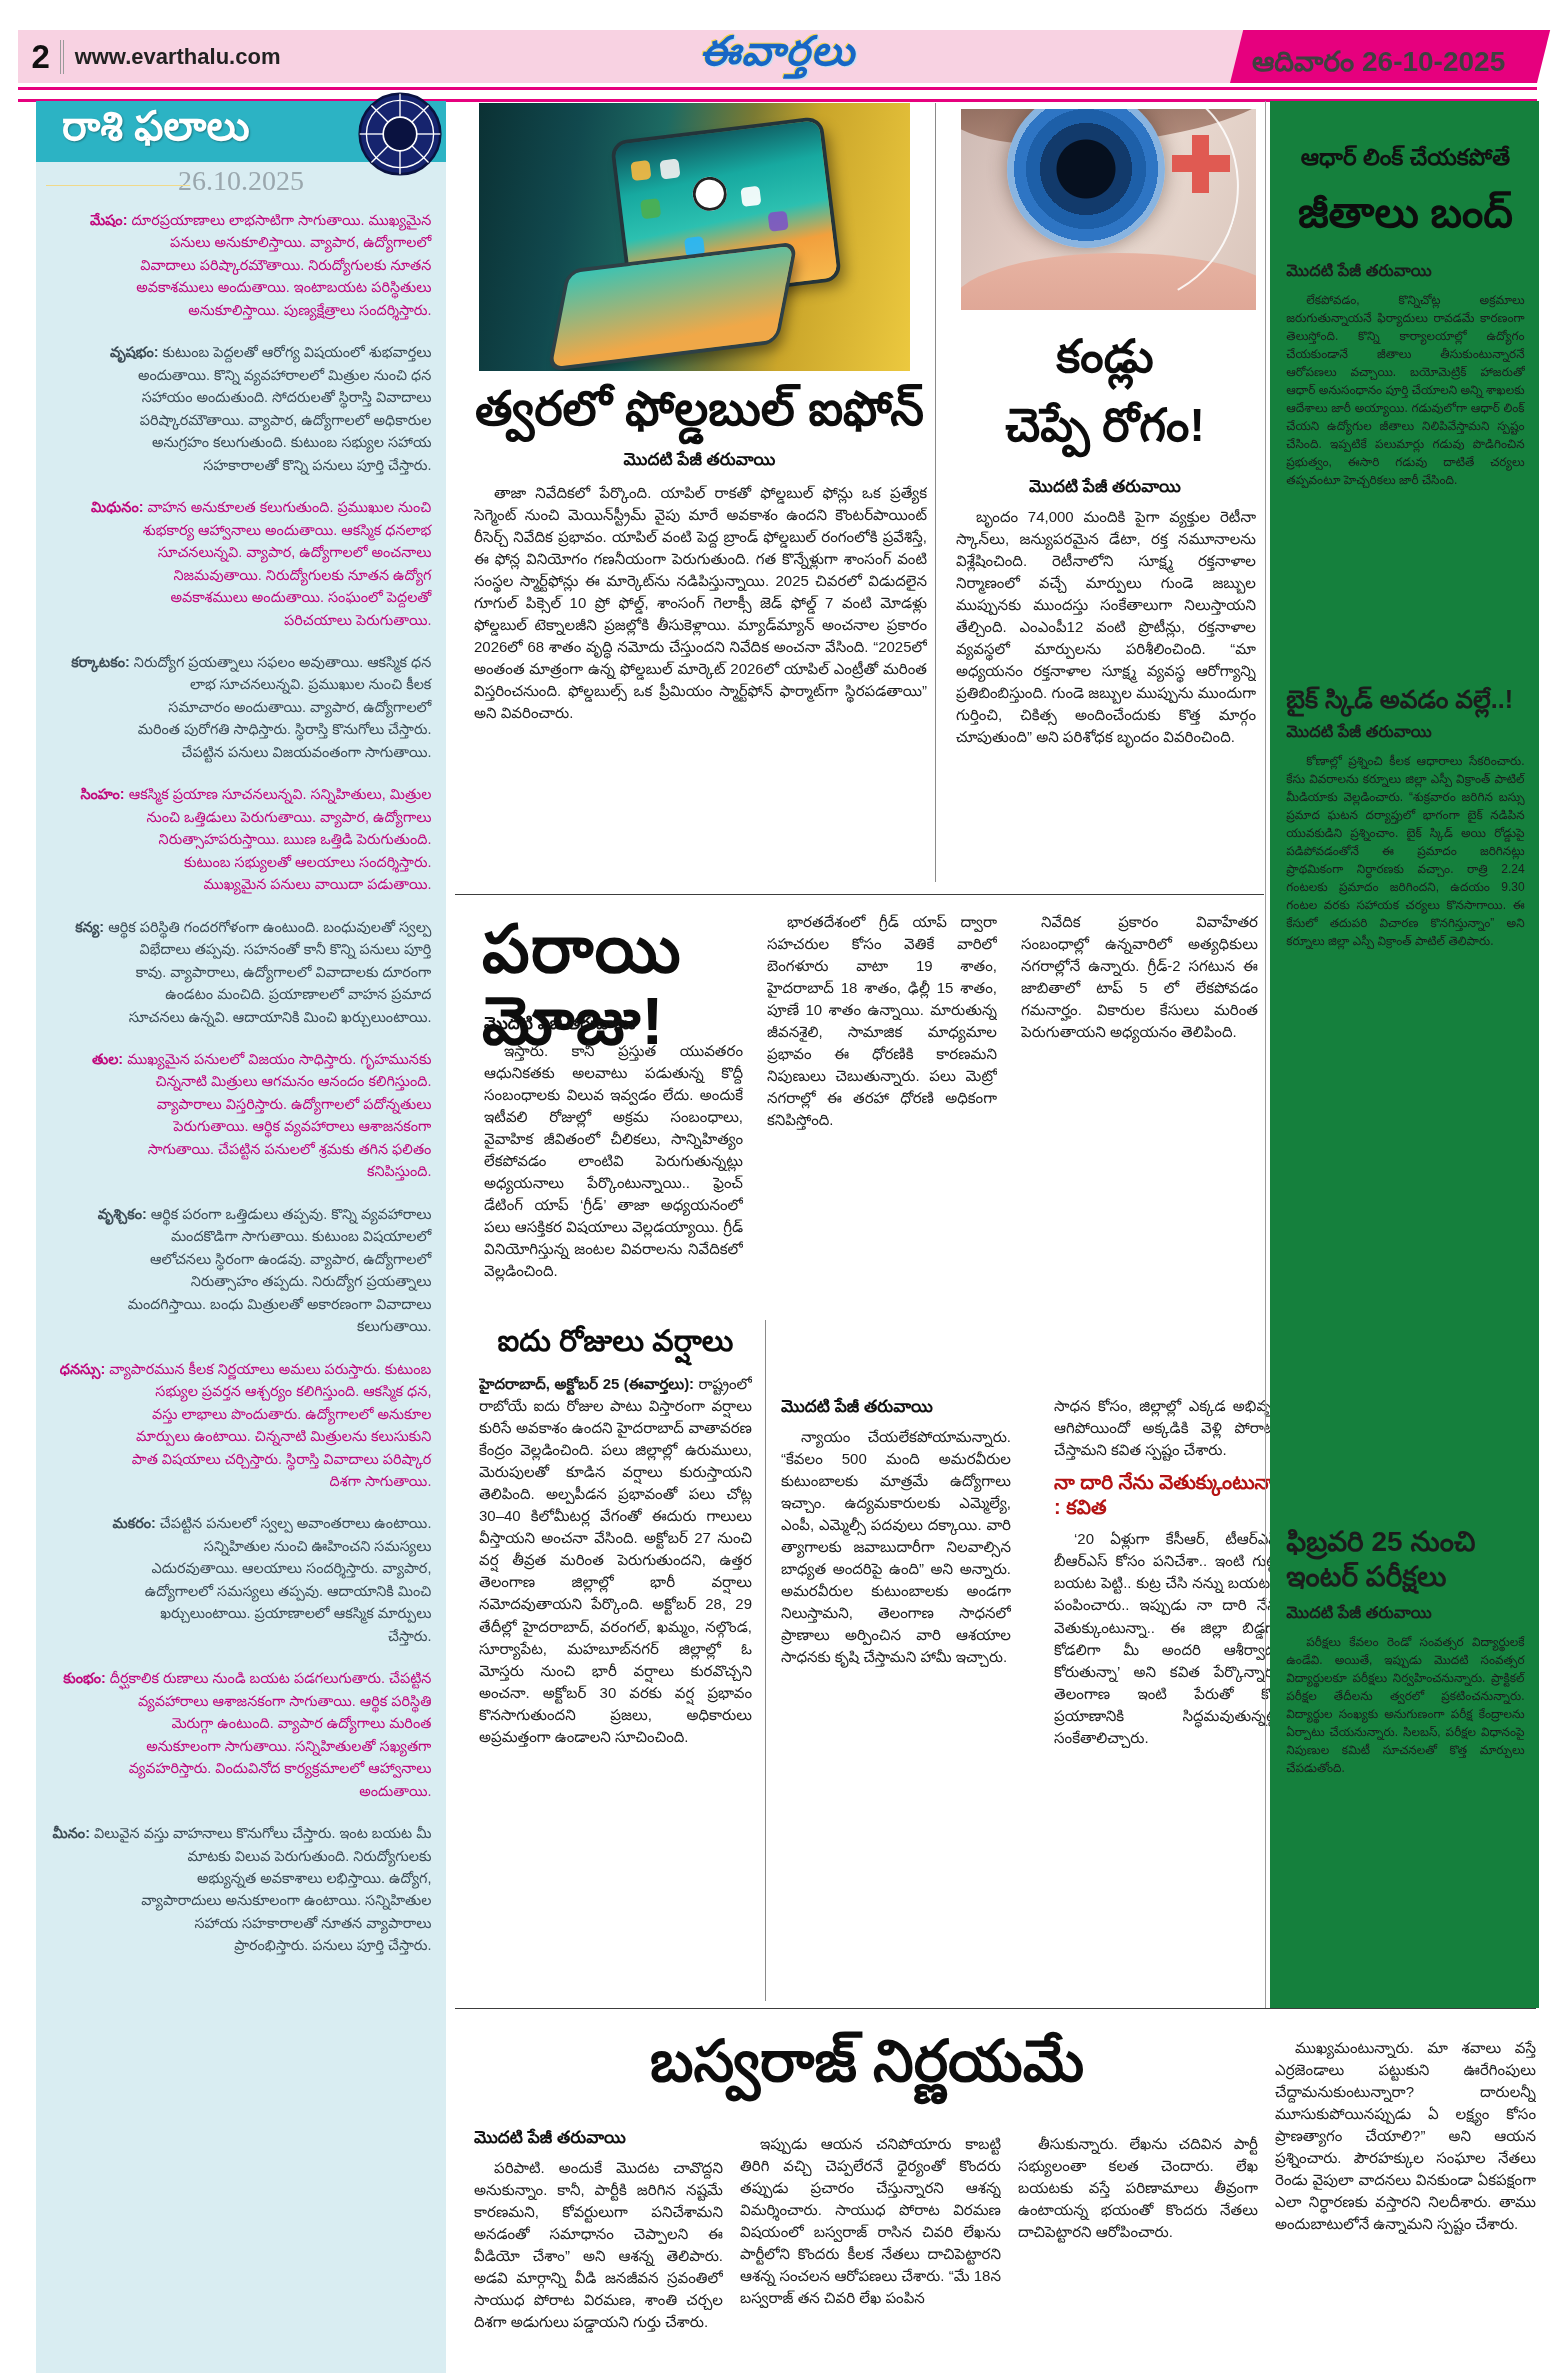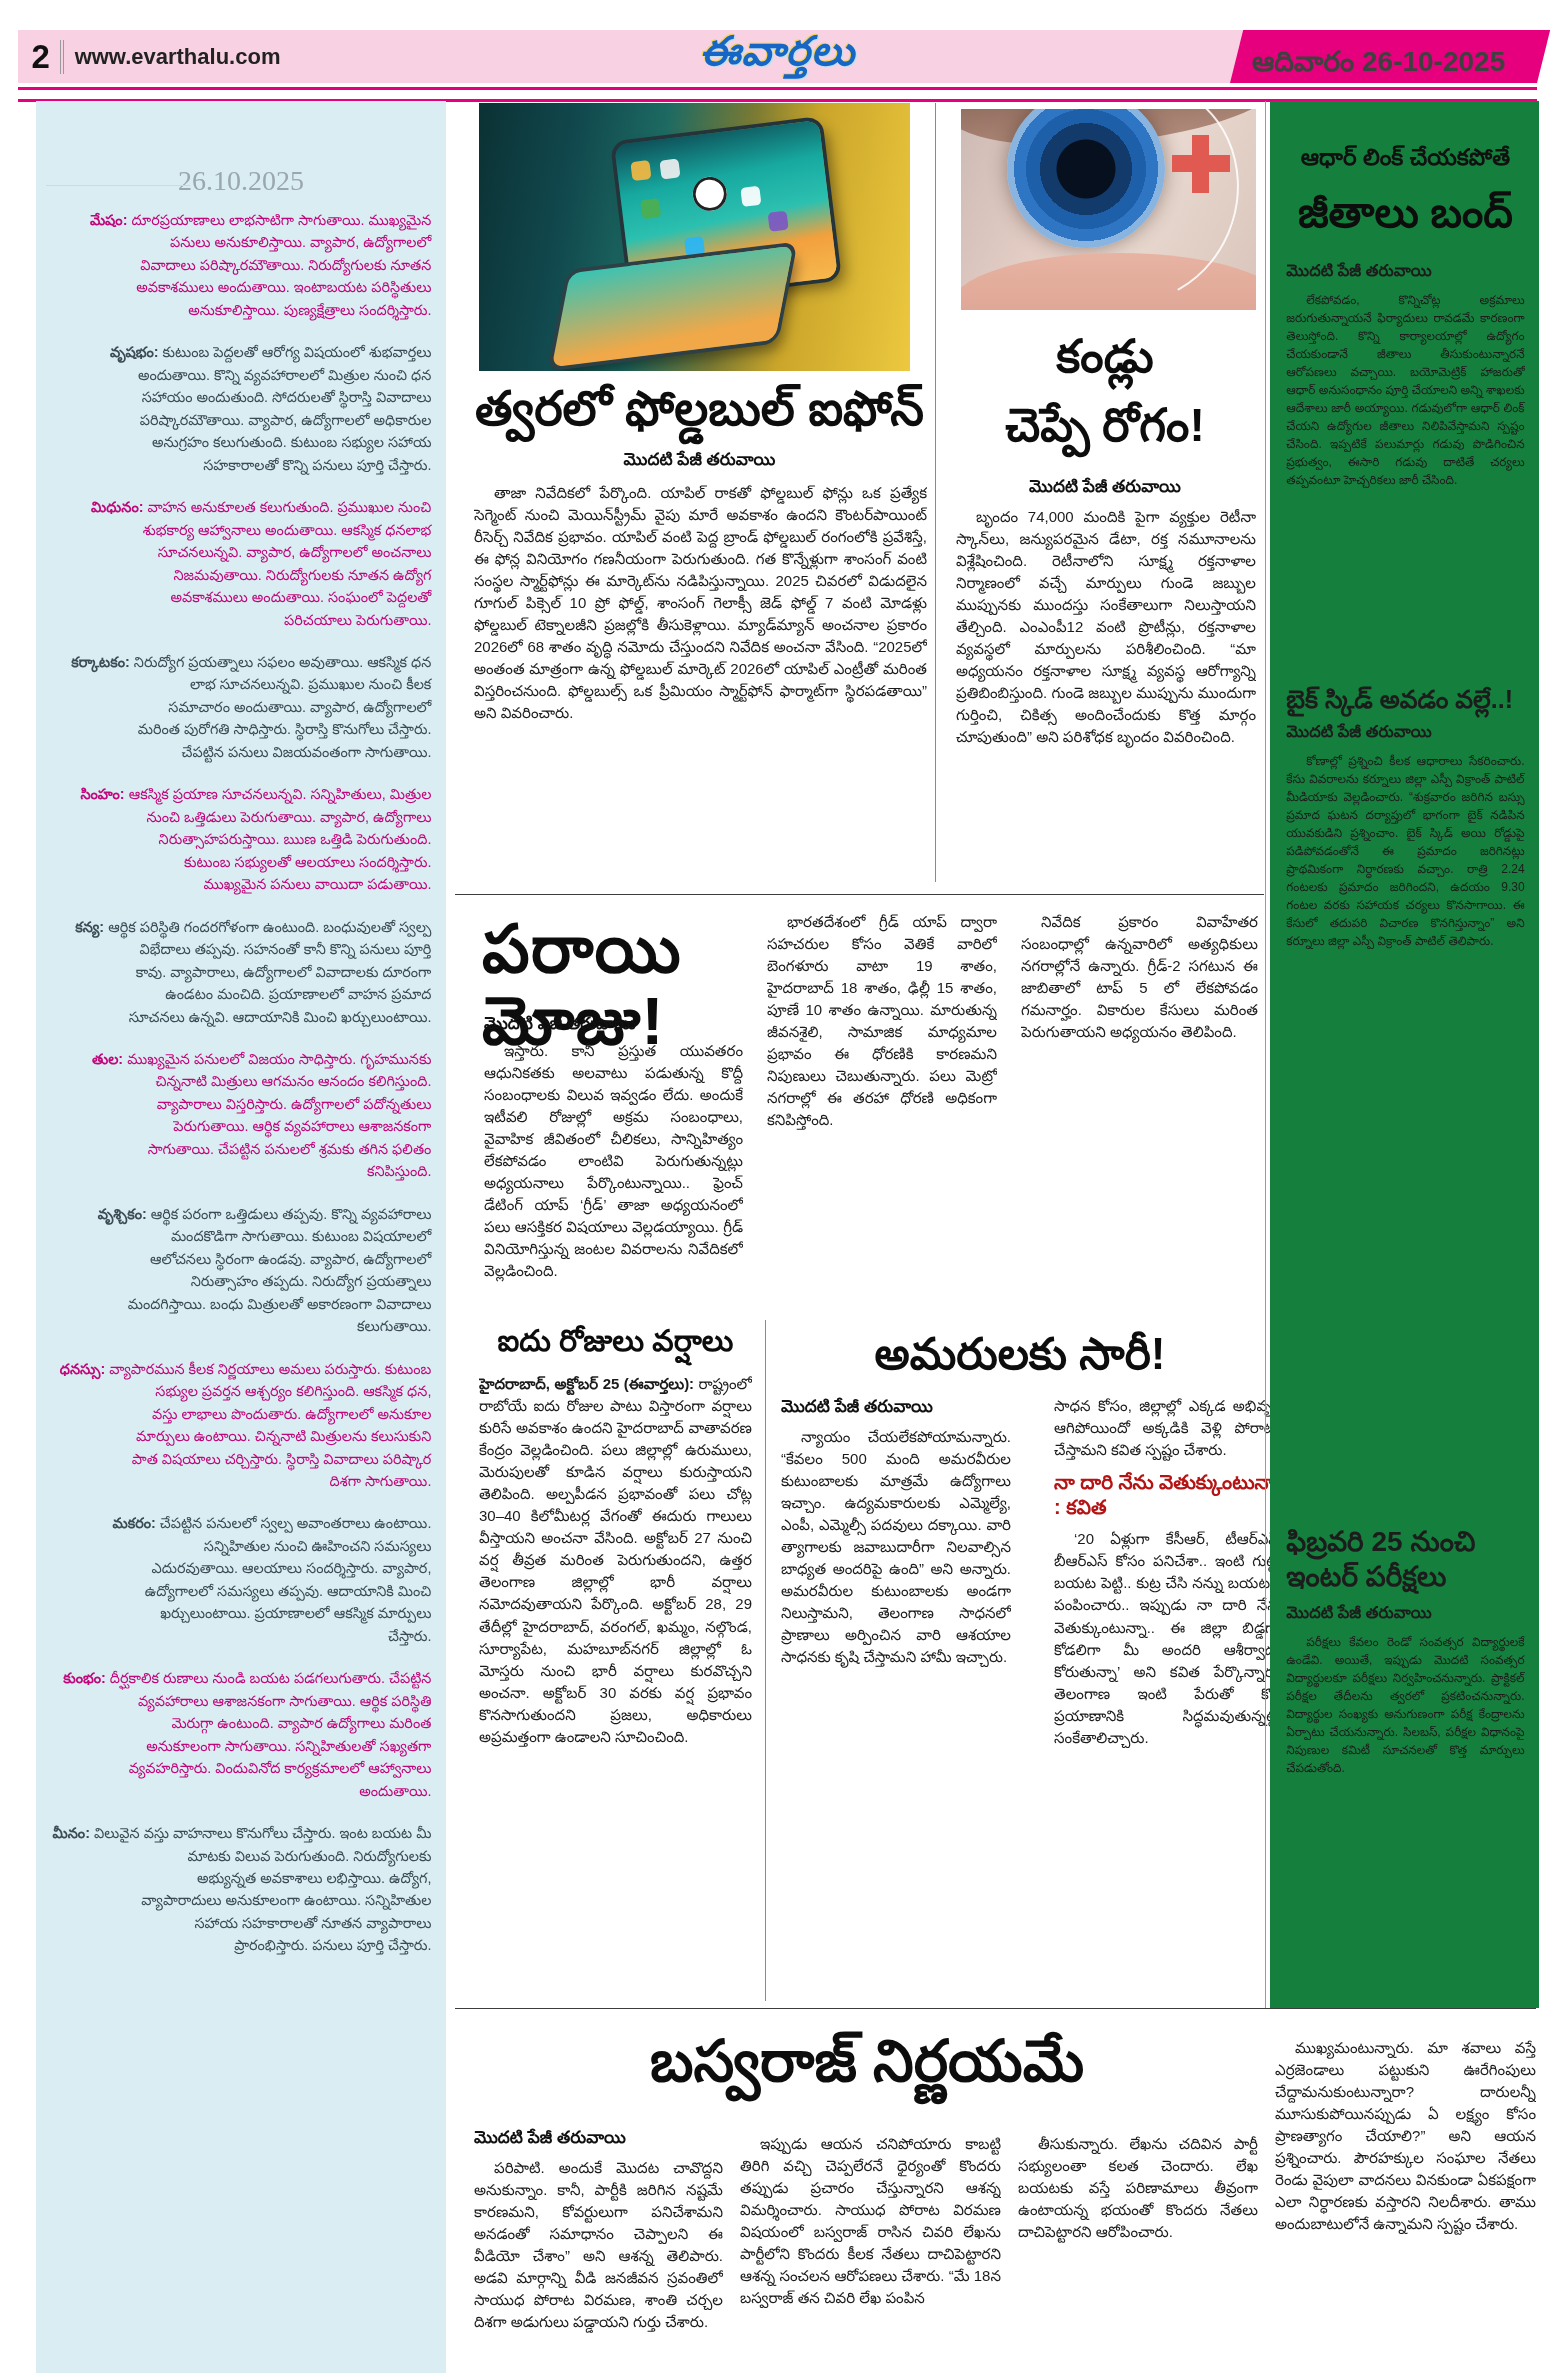--- a/index.html
+++ b/index.html
@@ -92,20 +92,38 @@
       <span class="hdr-div"></span>
       <span class="hdr-url">www.evarthalu.com</span>
     </div>
     <div class="logo">ఈవార్తలు</div>
     <div class="datebox"></div>
     <div class="datebox-label">ఆదివారం 26-10-2025</div>
   </div>
   <div class="dbl-rule"></div>
 
   <div class="rail">
+    <div class="rail-head">
+      <div class="rail-title">రాశి ఫలాలు</div>
+      <svg class="wheel" viewBox="0 0 100 100">
+        <circle cx="50" cy="50" r="48" fill="#16246e" stroke="#0a1240" stroke-width="3"></circle>
+        <circle cx="50" cy="50" r="20" fill="#0a1240" stroke="#ffffff" stroke-width="2"></circle>
+        <g stroke="#ffffff" stroke-width="1.6">
+          <line x1="50" y1="2" x2="50" y2="30"></line>
+            <line x1="50" y1="70" x2="50" y2="98"></line>
+          <line x1="2" y1="50" x2="30" y2="50"></line>
+            <line x1="70" y1="50" x2="98" y2="50"></line>
+          <line x1="16" y1="16" x2="36" y2="36"></line>
+            <line x1="64" y1="64" x2="84" y2="84"></line>
+          <line x1="16" y1="84" x2="36" y2="64"></line>
+            <line x1="64" y1="36" x2="84" y2="16"></line>
+        </g>
+        <circle cx="50" cy="50" r="40" fill="none" stroke="#ffffff" stroke-width="1.6"></circle>
+      </svg>
+    </div>
     <div class="rail-date">26.10.2025</div>
     <div class="rail-date-line"></div>
     <div class="h-list">
       <p class="h-entry c-mag"><b>మేషం:</b> <span>దూరప్రయాణాలు లాభసాటిగా సాగుతాయి. ముఖ్యమైన పనులు అనుకూలిస్తాయి. వ్యాపార, ఉద్యోగాలలో వివాదాలు పరిష్కారమౌతాయి. నిరుద్యోగులకు నూతన అవకాశములు అందుతాయి. ఇంటాబయట పరిస్థితులు అనుకూలిస్తాయి. పుణ్యక్షేత్రాలు సందర్శిస్తారు.</span></p>
       <p class="h-entry c-drk"><b>వృషభం:</b> <span>కుటుంబ పెద్దలతో ఆరోగ్య విషయంలో శుభవార్తలు అందుతాయి. కొన్ని వ్యవహారాలలో మిత్రుల నుంచి ధన సహాయం అందుతుంది. సోదరులతో స్థిరాస్తి వివాదాలు పరిష్కారమౌతాయి. వ్యాపార, ఉద్యోగాలలో అధికారుల అనుగ్రహం కలుగుతుంది. కుటుంబ సభ్యుల సహాయ సహకారాలతో కొన్ని పనులు పూర్తి చేస్తారు.</span></p>
       <p class="h-entry c-mag"><b>మిధునం:</b> <span>వాహన అనుకూలత కలుగుతుంది. ప్రముఖుల నుంచి శుభకార్య ఆహ్వానాలు అందుతాయి. ఆకస్మిక ధనలాభ సూచనలున్నవి. వ్యాపార, ఉద్యోగాలలో అంచనాలు నిజమవుతాయి. నిరుద్యోగులకు నూతన ఉద్యోగ అవకాశములు అందుతాయి. సంఘంలో పెద్దలతో పరిచయాలు పెరుగుతాయి.</span></p>
       <p class="h-entry c-drk"><b>కర్కాటకం:</b> <span>నిరుద్యోగ ప్రయత్నాలు సఫలం అవుతాయి. ఆకస్మిక ధన లాభ సూచనలున్నవి. ప్రముఖుల నుంచి కీలక సమాచారం అందుతాయి. వ్యాపార, ఉద్యోగాలలో మరింత పురోగతి సాధిస్తారు. స్థిరాస్తి కొనుగోలు చేస్తారు. చేపట్టిన పనులు విజయవంతంగా సాగుతాయి.</span></p>
       <p class="h-entry c-mag"><b>సింహం:</b> <span>ఆకస్మిక ప్రయాణ సూచనలున్నవి. సన్నిహితులు, మిత్రుల నుంచి ఒత్తిడులు పెరుగుతాయి. వ్యాపార, ఉద్యోగాలు నిరుత్సాహపరుస్తాయి. ఋణ ఒత్తిడి పెరుగుతుంది. కుటుంబ సభ్యులతో ఆలయాలు సందర్శిస్తారు. ముఖ్యమైన పనులు వాయిదా పడుతాయి.</span></p>
       <p class="h-entry c-drk"><b>కన్య:</b> <span>ఆర్థిక పరిస్థితి గందరగోళంగా ఉంటుంది. బంధువులతో స్వల్ప విభేదాలు తప్పవు. సహనంతో కానీ కొన్ని పనులు పూర్తి కావు. వ్యాపారాలు, ఉద్యోగాలలో వివాదాలకు దూరంగా ఉండటం మంచిది. ప్రయాణాలలో వాహన ప్రమాద సూచనలు ఉన్నవి. ఆదాయానికి మించి ఖర్చులుంటాయి.</span></p>
       <p class="h-entry c-mag"><b>తుల:</b> <span>ముఖ్యమైన పనులలో విజయం సాధిస్తారు. గృహమునకు చిన్ననాటి మిత్రులు ఆగమనం ఆనందం కలిగిస్తుంది. వ్యాపారాలు విస్తరిస్తారు. ఉద్యోగాలలో పదోన్నతులు పెరుగుతాయి. ఆర్థిక వ్యవహారాలు ఆశాజనకంగా సాగుతాయి. చేపట్టిన పనులలో శ్రమకు తగిన ఫలితం కనిపిస్తుంది.</span></p>
@@ -161,21 +179,20 @@
   <div class="abs body-txt" style="left:767px;top:911px;width:230px;height:398px;overflow:hidden;text-indent:20px;">భారతదేశంలో గ్రీడ్ యాప్ ద్వారా సహచరుల కోసం వెతికే వారిలో బెంగళూరు వాటా 19 శాతం, హైదరాబాద్ 18 శాతం, ఢిల్లీ 15 శాతం, పూణే 10 శాతం ఉన్నాయి. మారుతున్న జీవనశైలి, సామాజిక మాధ్యమాల ప్రభావం ఈ ధోరణికి కారణమని నిపుణులు చెబుతున్నారు. పలు మెట్రో నగరాల్లో ఈ తరహా ధోరణి అధికంగా కనిపిస్తోంది.</div>
   <div class="abs body-txt" style="left:1021px;top:911px;width:237px;height:398px;overflow:hidden;text-indent:20px;">నివేదిక ప్రకారం వివాహేతర సంబంధాల్లో ఉన్నవారిలో అత్యధికులు నగరాల్లోనే ఉన్నారు. గ్రీడ్-2 సగటున ఈ జాబితాలో టాప్ 5 లో లేకపోవడం గమనార్హం. వికారుల కేసులు మరింత పెరుగుతాయని అధ్యయనం తెలిపింది.</div>
 
   <div class="abs headline" style="left:479px;top:1325px;width:273px;font-size:30px;text-align:center;">ఐదు రోజులు వర్షాలు</div>
   <div class="abs body-txt" style="left:479px;top:1373px;width:273px;height:618px;overflow:hidden;">
     <span class="dateline">హైదరాబాద్, అక్టోబర్ 25 (ఈవార్తలు):</span>
     <span>రాష్ట్రంలో రాబోయే ఐదు రోజుల పాటు విస్తారంగా వర్షాలు కురిసే అవకాశం ఉందని హైదరాబాద్ వాతావరణ కేంద్రం వెల్లడించింది. పలు జిల్లాల్లో ఉరుములు, మెరుపులతో కూడిన వర్షాలు కురుస్తాయని తెలిపింది. అల్పపీడన ప్రభావంతో పలు చోట్ల 30–40 కిలోమీటర్ల వేగంతో ఈదురు గాలులు వీస్తాయని అంచనా వేసింది. అక్టోబర్ 27 నుంచి వర్ష తీవ్రత మరింత పెరుగుతుందని, ఉత్తర తెలంగాణ జిల్లాల్లో భారీ వర్షాలు నమోదవుతాయని పేర్కొంది. అక్టోబర్ 28, 29 తేదీల్లో హైదరాబాద్, వరంగల్, ఖమ్మం, నల్గొండ, సూర్యాపేట, మహబూబ్‌నగర్ జిల్లాల్లో ఓ మోస్తరు నుంచి భారీ వర్షాలు కురవొచ్చని అంచనా. అక్టోబర్ 30 వరకు వర్ష ప్రభావం కొనసాగుతుందని ప్రజలు, అధికారులు అప్రమత్తంగా ఉండాలని సూచించింది.</span>
   </div>
   <div class="vrule" style="left:765px;top:1320px;height:681px;"></div>
 
-  <div class="abs headline" style="left:779px;top:1330px;width:482px;font-size:44px;text-align:center;">అమరులకు సారీ!</div>
   <div class="abs byline" style="left:781px;top:1397px;width:230px;text-align:left;">మొదటి పేజీ తరువాయి</div>
   <div class="abs body-txt" style="left:781px;top:1426px;width:230px;height:570px;overflow:hidden;text-indent:20px;">న్యాయం చేయలేకపోయామన్నారు. “కేవలం 500 మంది అమరవీరుల కుటుంబాలకు మాత్రమే ఉద్యోగాలు ఇచ్చాం. ఉద్యమకారులకు ఎమ్మెల్యే, ఎంపీ, ఎమ్మెల్సీ పదవులు దక్కాయి. వారి త్యాగాలకు జవాబుదారీగా నిలవాల్సిన బాధ్యత అందరిపై ఉంది” అని అన్నారు. అమరవీరుల కుటుంబాలకు అండగా నిలుస్తామని, తెలంగాణ సాధనలో ప్రాణాలు అర్పించిన వారి ఆశయాల సాధనకు కృషి చేస్తామని హామీ ఇచ్చారు.</div>
   <div class="abs" style="left:1054px;top:1395px;width:229px;height:604px;overflow:hidden;">
     <div class="body-txt">సాధన కోసం, జిల్లాల్లో ఎక్కడ అభివృద్ధి ఆగిపోయిందో అక్కడికి వెళ్లి పోరాటం చేస్తామని కవిత స్పష్టం చేశారు.</div>
     <div class="red-sub">నా దారి నేను వెతుక్కుంటున్నా : కవిత</div>
     <div class="body-txt" style="text-indent:20px;">‘20 ఏళ్లుగా కేసీఆర్, టీఆర్ఎస్, బీఆర్ఎస్ కోసం పనిచేశా.. ఇంటి గుట్టు బయట పెట్టి.. కుట్ర చేసి నన్ను బయటకు పంపించారు.. ఇప్పుడు నా దారి నేను వెతుక్కుంటున్నా.. ఈ జిల్లా బిడ్డగా, కోడలిగా మీ అందరి ఆశీర్వాదం కోరుతున్నా’ అని కవిత పేర్కొన్నారు. తెలంగాణ ఇంటి పేరుతో కొత్త ప్రయాణానికి సిద్ధమవుతున్నట్లు సంకేతాలిచ్చారు.</div>
   </div>
 
   <div class="hrule" style="left:455px;top:2008px;width:1081px;"></div>
   <div class="abs headline" style="left:474px;top:2030px;width:786px;font-size:58px;text-align:center;">బస్వరాజ్ నిర్ణయమే</div>

